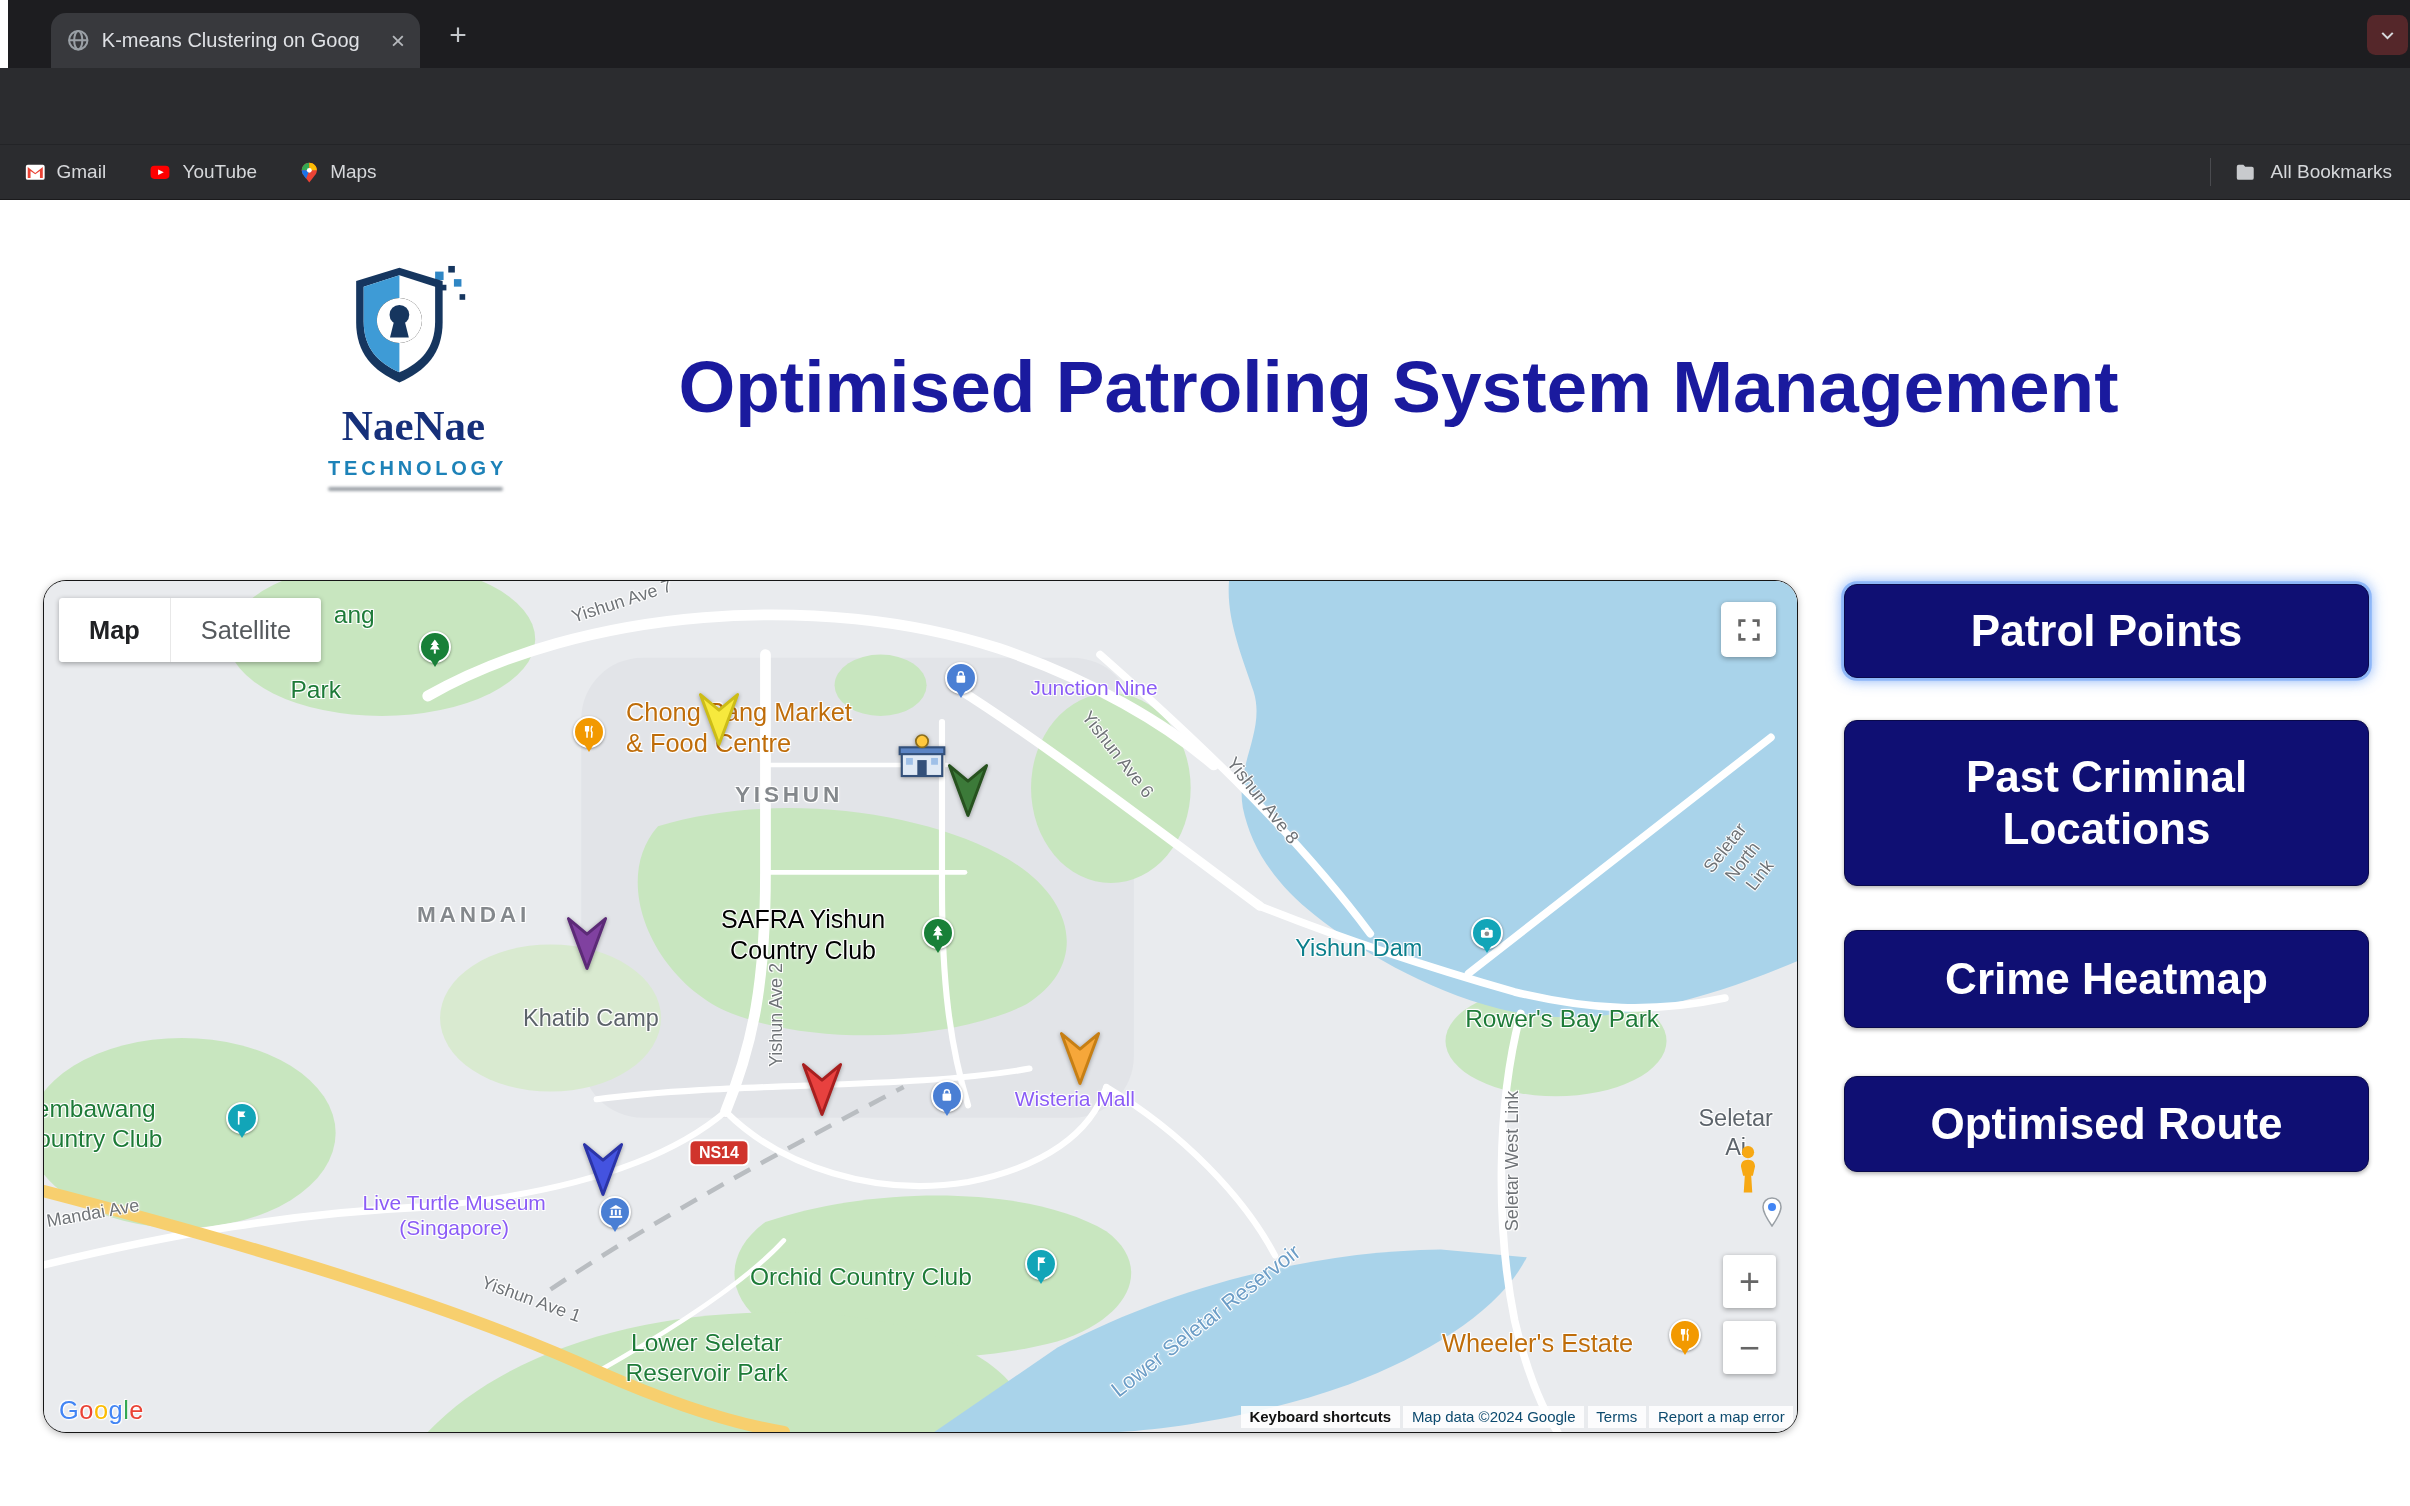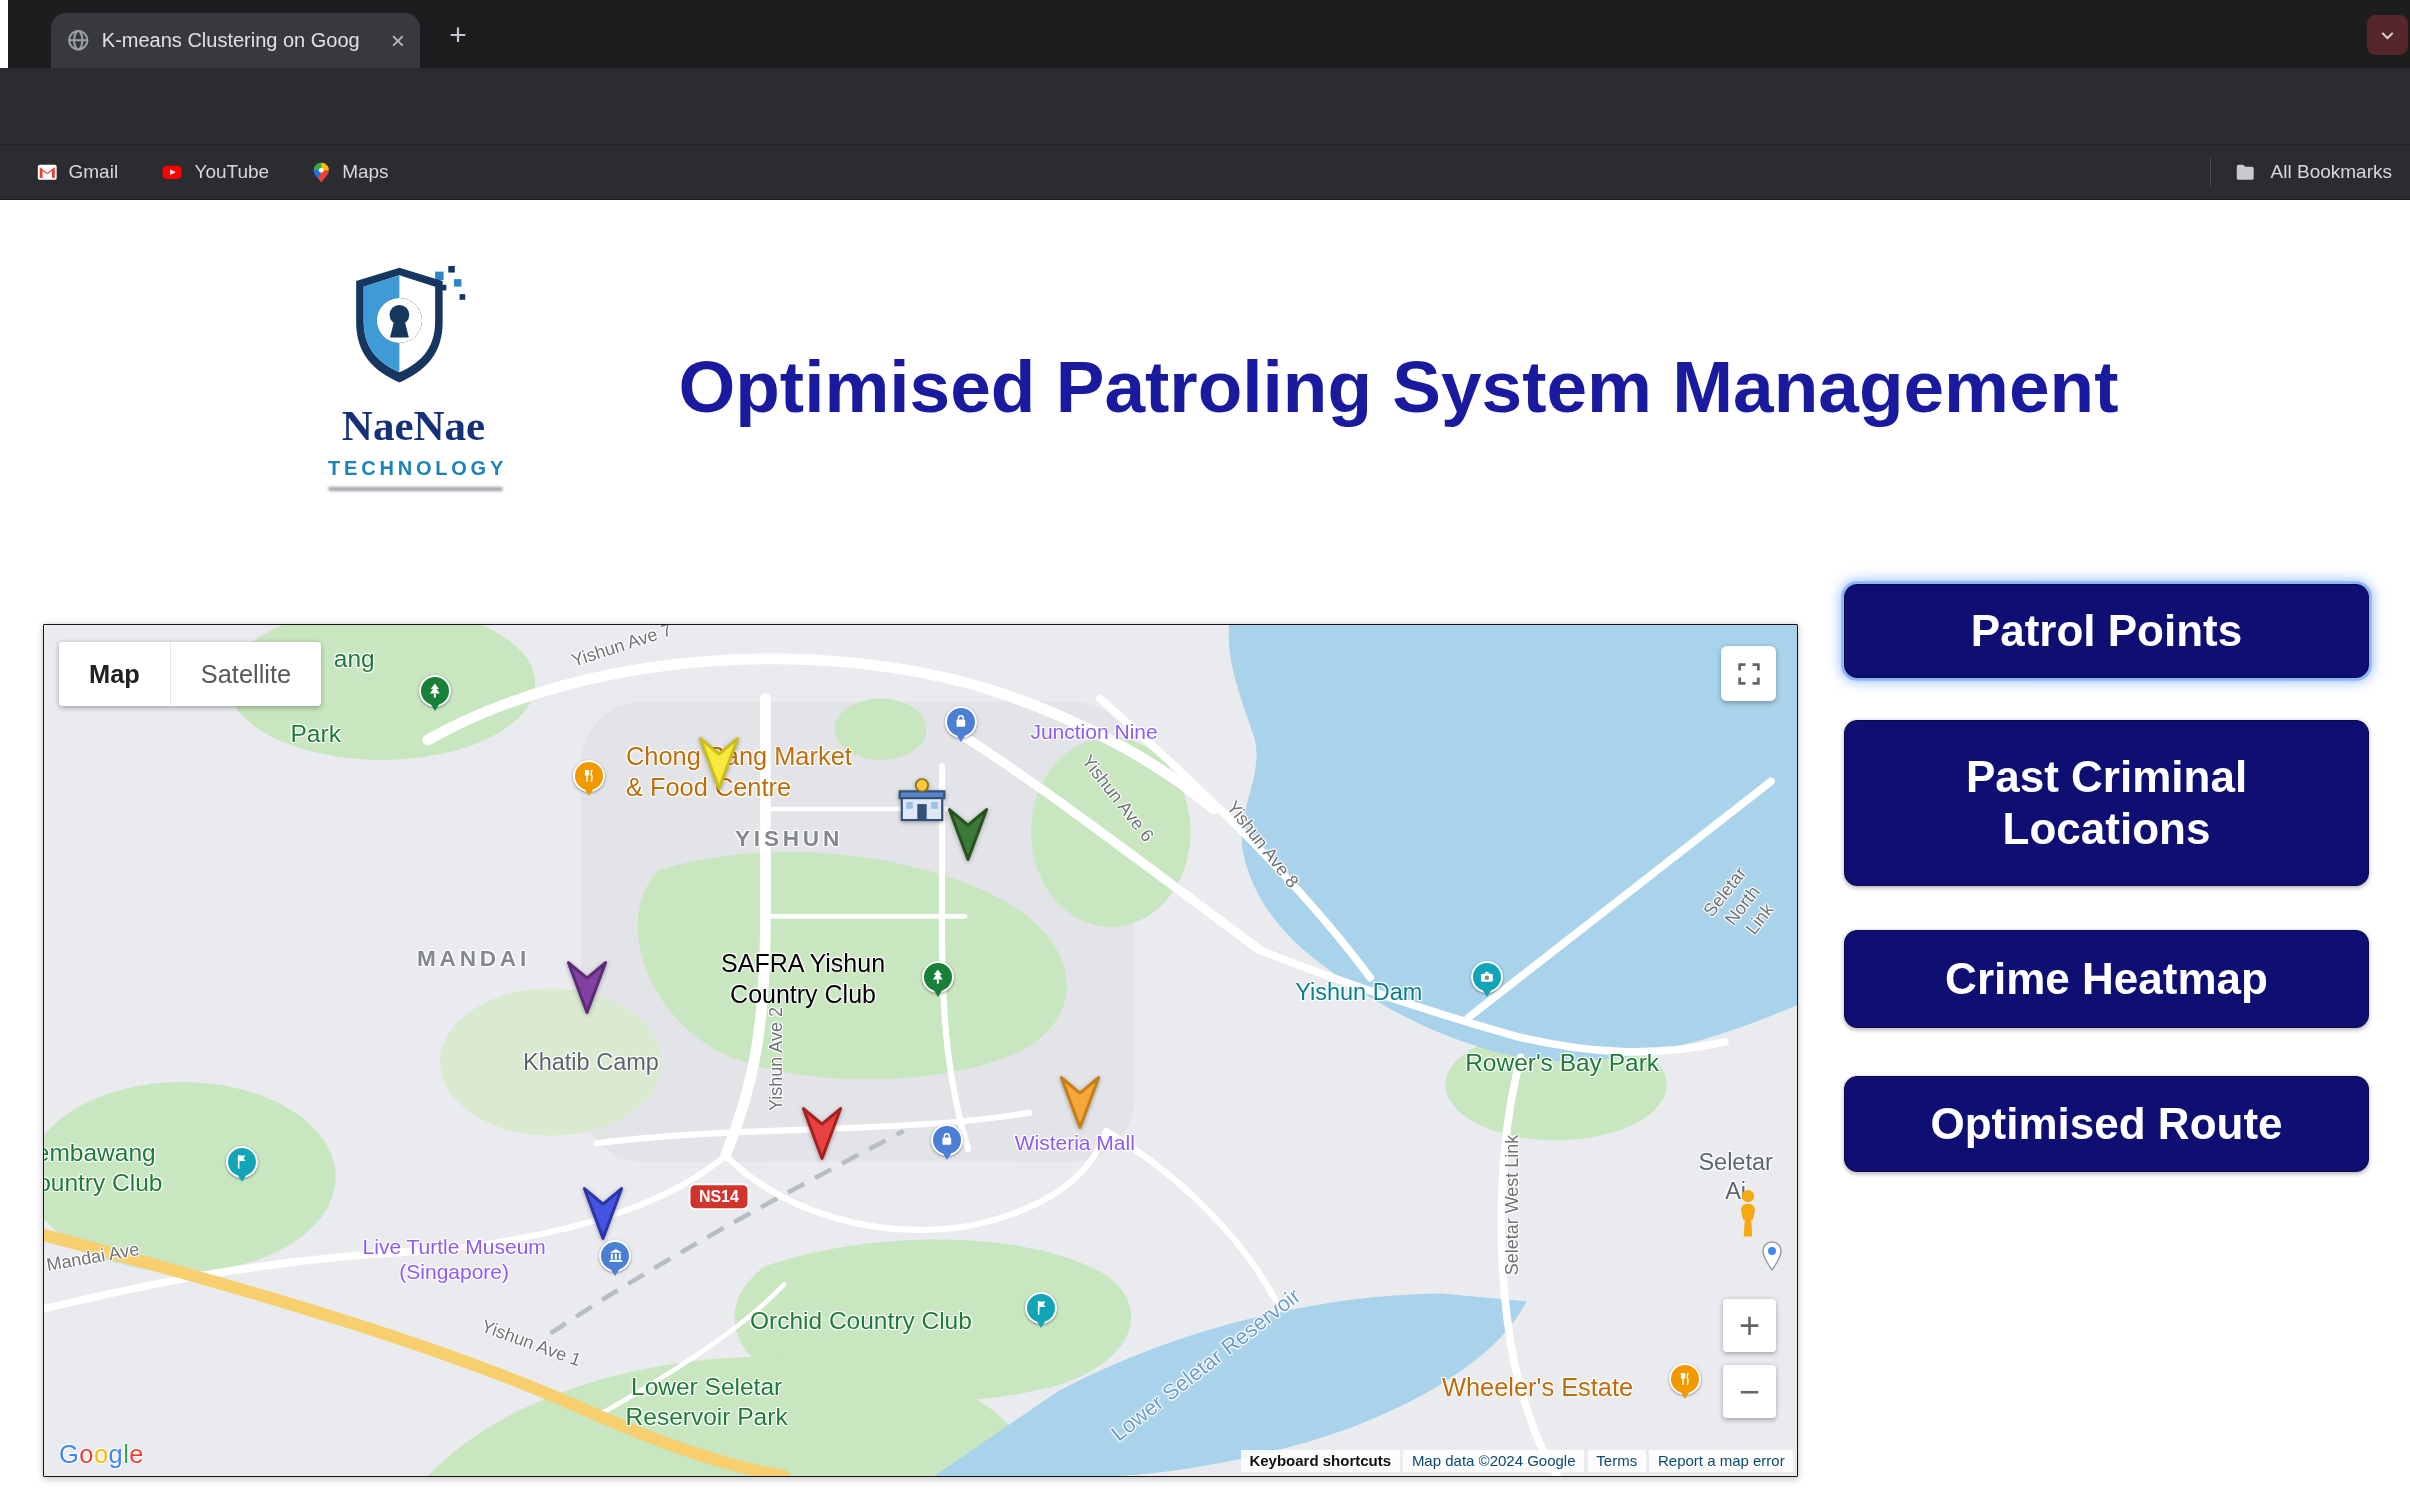--- a/index.html
+++ b/index.html
@@ -26,21 +26,21 @@
                height:38px; padding:0 13px; margin-right:15px; }
   .file-chip-label { color:#e6e8ea; font-size:20px; font-weight:bold; }
   .url-text { color:#d8dadd; font-size:21px; white-space:nowrap; }
   .tool-ico { position:absolute; top:90px; width:30px; height:30px; }
   .tool-divider { position:absolute; left:2143px; top:89px; width:0.9px; height:32px; background:#4a4b4f; }
   .avatar { position:absolute; left:2294px; top:86px; width:40px; height:40px; border-radius:50%;
             background:radial-gradient(circle at 35% 30%, #d8a873, #8a5c38 60%, #4e3322); }
 
   .bookmarks-bar { position:absolute; left:0; top:144px; width:2411px; height:56px; background:#2b2c2f;
                    border-top:0.9px solid #232427; border-bottom:0.9px solid #1a1a1c;
-                   display:flex; align-items:center;padding-left:12px; }
+                   display:flex; align-items:center; }
   .bm-left { display:flex; align-items:center; gap:41px; padding-left:22.6px; }
   .bm-item { display:flex; align-items:center; gap:9.4px; }
   .bm-label { color:#d6d8db; font-size:19px; }
   .bm-right { margin-left:auto; display:flex; align-items:center; gap:13px; padding-right:19px; }
   .bm-divider { width:0.9px; height:28px; background:#4a4b4f; margin-right:9.4px; }
 
   
   .page { position:absolute; left:0; top:200px; width:2411px; height:1307px; background:#fff; }
 
   .logo-block { position:absolute; left:328px; top:62px; width:171px; text-align:center; }
@@ -48,22 +48,22 @@
                 font-family:"Liberation Serif", serif; }
   .logo-tagline { font-size:20px; font-weight:bold; letter-spacing:3.8px; color:#1d82b8; margin-top:7.5px; }
   .logo-underline { width:175px; height:3.8px; background:#9aa0a6; filter:blur(1.4px);
                     border-radius:1.9px; margin:6.6px auto 0; }
 
   .page-title { position:absolute; left:603px; top:145px; width:1591px; text-align:center;
                 font-size:73px; font-weight:800; color:#1a1a9e; }
 
   
   .map { position:absolute; left:43px; top:380px; width:1755px; height:853px; background:#e9ebee;
-         border:1.9px solid #161616; border-radius:1px; overflow:hidden;
-         box-shadow:0 1.9px 7.5px rgba(0,0,0,.25);margin-top:44px; }
+         border:1.9px solid #161616; border-radius:23px; overflow:hidden;
+         box-shadow:0 1.9px 7.5px rgba(0,0,0,.25); }
   .map svg.terrain { position:absolute; inset:0; width:100%; height:100%; }
 
   .map-label { position:absolute; z-index:2; white-space:pre-line; text-align:center; font-weight:500;
                line-height:1.22; pointer-events:none;
                text-shadow:-0.9px -0.9px 0 rgba(255,255,255,.95), 0.9px -0.9px 0 rgba(255,255,255,.95),
                            -0.9px 0.9px 0 rgba(255,255,255,.95), 0.9px 0.9px 0 rgba(255,255,255,.95),
                            0 0 3.8px #fff; }
   .lbl-park { color:#1e7b38; font-size:24.5px; }
   .lbl-area { color:#84888c; font-size:22.6px; letter-spacing:3.8px; font-weight:600; }
   .lbl-road { color:#6f7377; font-size:18px; font-weight:400; }

